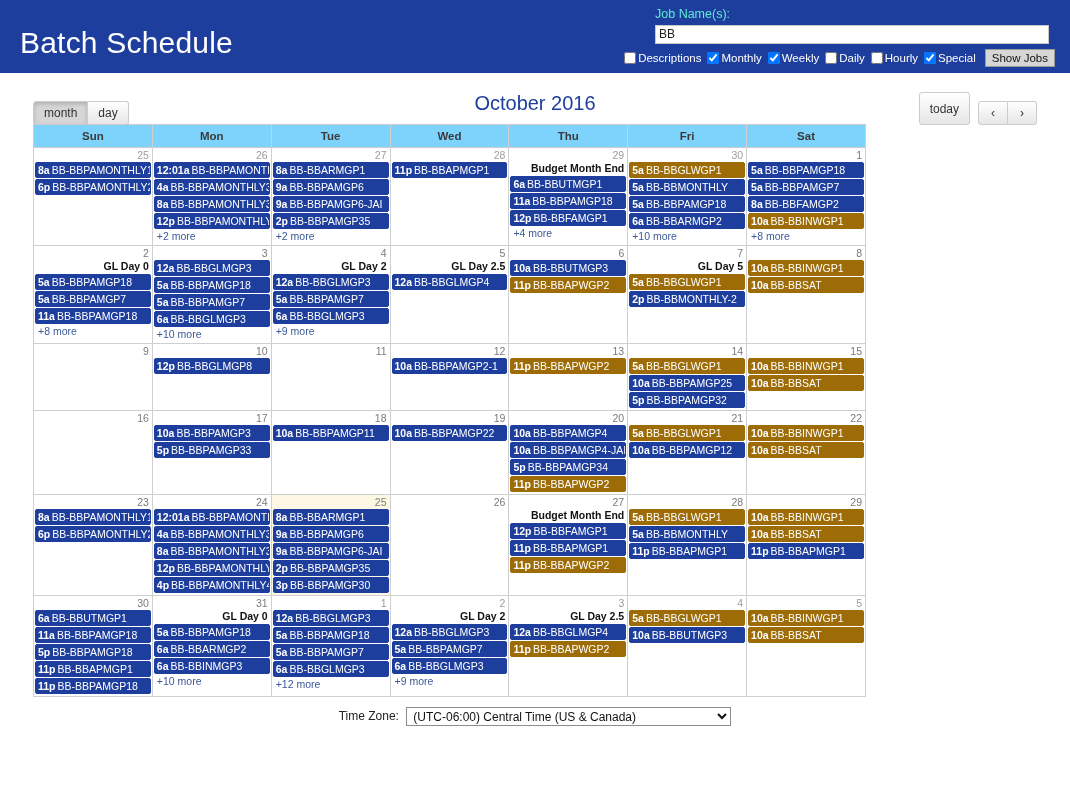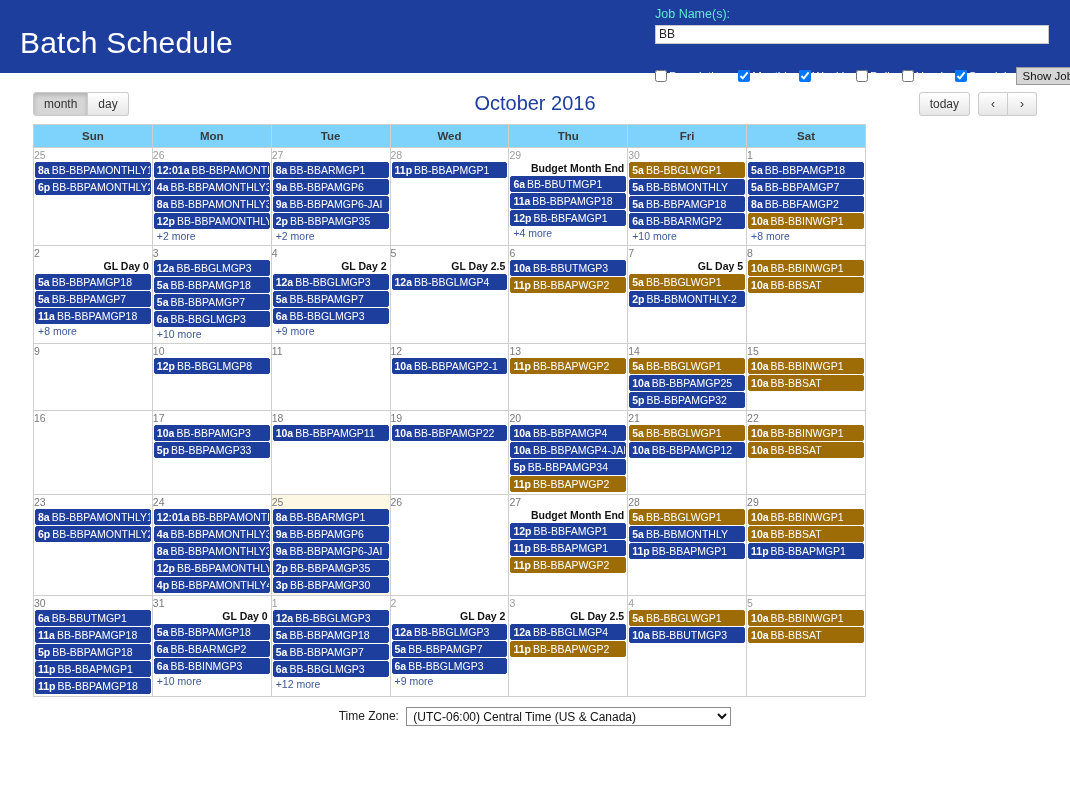--- a/index.html
+++ b/index.html
@@ -45,24 +45,25 @@
     height: 19px;
     font-size: 12px;
     font-family: "Liberation Sans", sans-serif;
     padding: 1px 3px;
     border: 1px solid #c8c8c8;
     box-sizing: border-box;
     background: #ffffff;
     color: #222;
   }
   .check-row {
-    margin-top: 23px;
+    margin-top: 5px;
     display: flex;
     align-items: center;
     white-space: nowrap;
+    justify-content: flex-end;
   }
   .chk-group {
     display: inline-flex;
     align-items: center;
     margin-right: 4px;
   }
   .chk {
     width: 12px;
     height: 12px;
     margin: 0 2px 0 0;
@@ -88,21 +89,21 @@
   .cal-wrap {
     width: 1004px;
     margin: 0 auto;
     padding-top: 14px;
     position: relative;
   }
   .cal-toolbar {
     position: relative;
     height: 34px;
   }
-  .btn-group { display: inline-flex; }
+  .btn-group { display: inline-flex; margin-top: 9px; }
   .fc-btn {
     font-family: "Liberation Sans", sans-serif;
     font-size: 12px;
     color: #333333;
     background: linear-gradient(#ffffff, #e6e6e6);
     border: 1px solid #cccccc;
     padding: 4px 10px;
     cursor: pointer;
     line-height: 14px;
   }
@@ -149,20 +150,21 @@
   .cal-table td.day-cell {
     border: 1px solid #cfcfcf;
     vertical-align: top;
     padding: 0;
     background: #ffffff;
     width: 119px;
     overflow: hidden;
   }
   td.day-cell.today { background: #fcf8e3; }
   .day-num {
+    text-align: right;
     font-size: 10.5px;
     color: #7a7a7a;
     padding: 1px 3px 1px 0;
     line-height: 12px;
     height: 12px;
   }
   td.day-cell.other-month .day-num { color: #9c9c9c; }
   .events { padding: 0 1px 1px 1px; }
   .ev {
     font-size: 10.5px;

